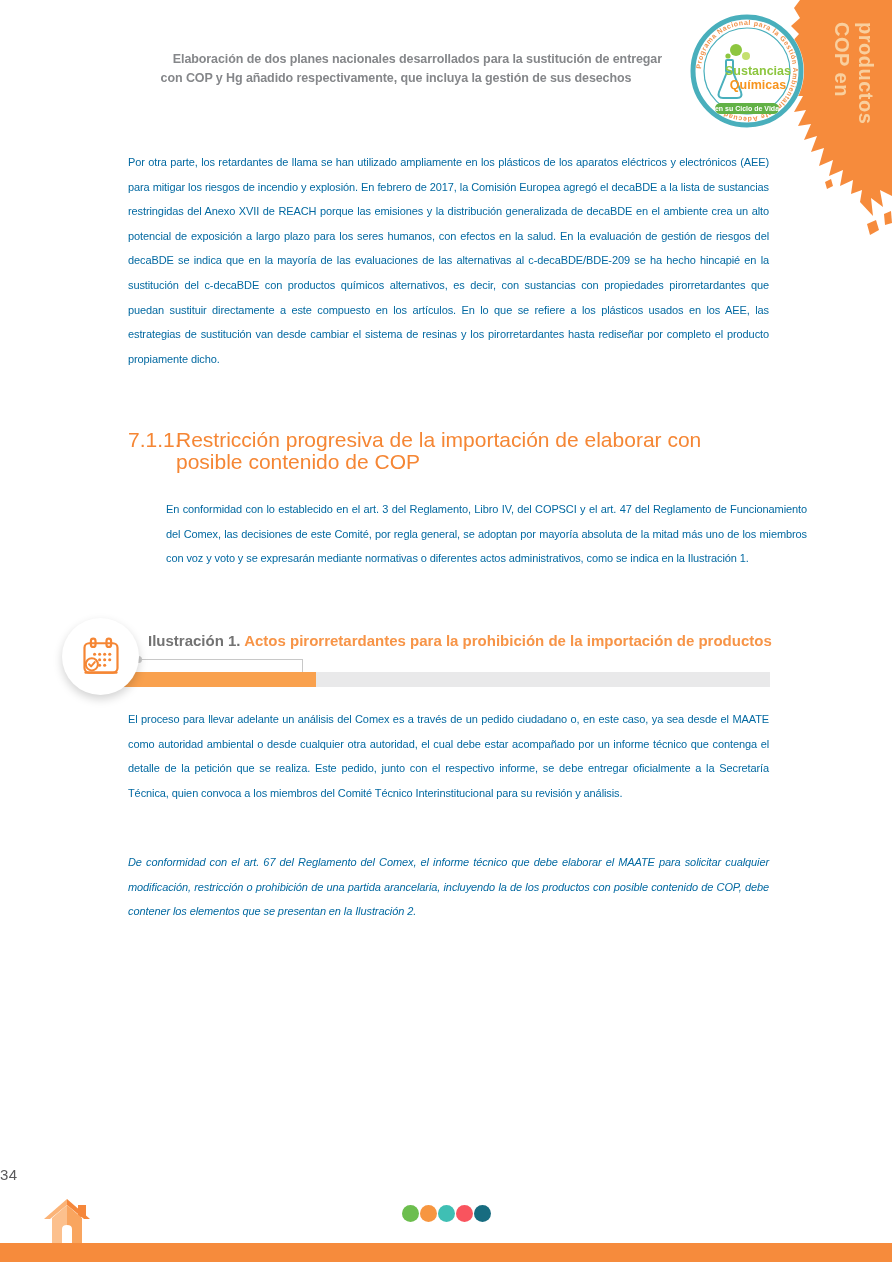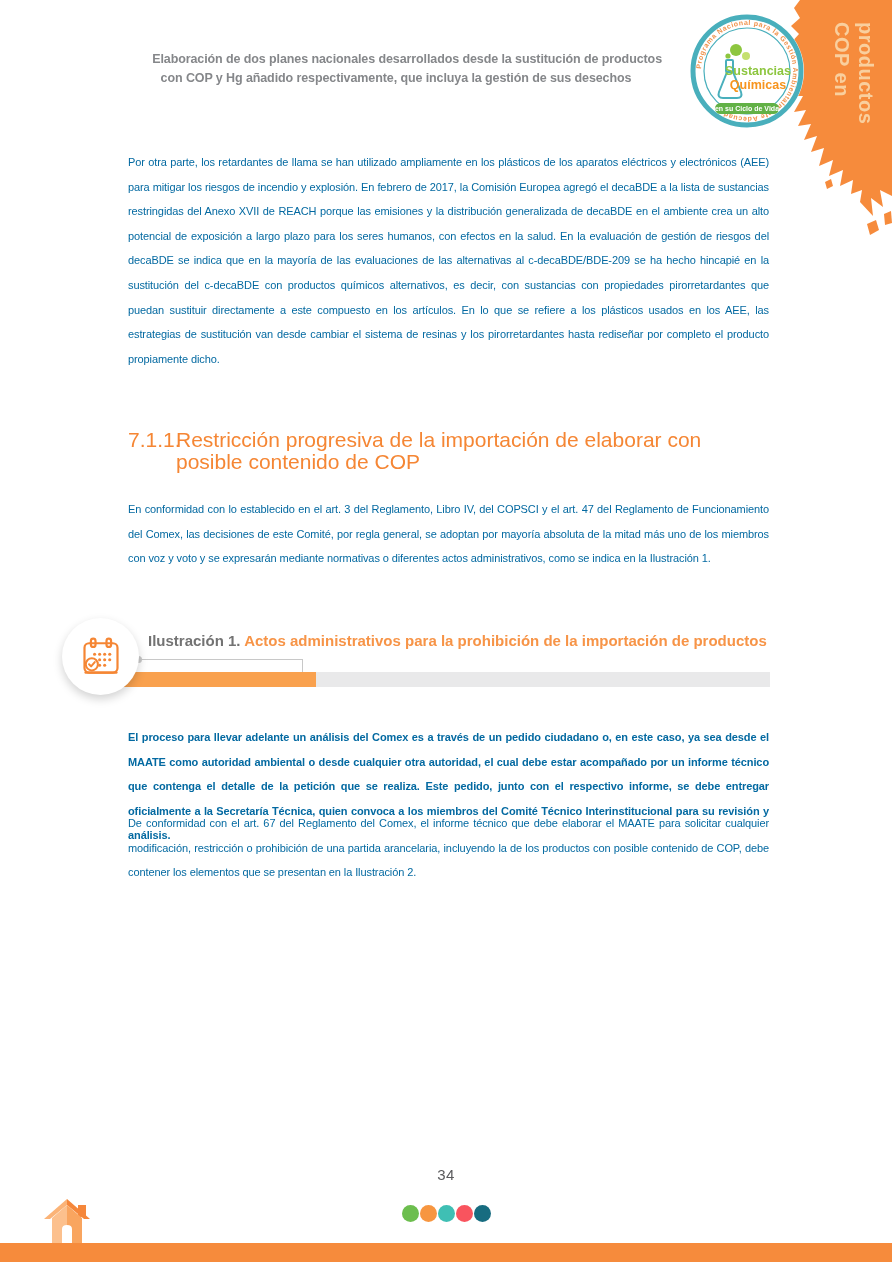--- a/index.html
+++ b/index.html
@@ -22,23 +22,23 @@
     color:#f9cf9e;text-align:left;
   }
   .logo{position:absolute;left:688px;top:12px;width:118px;height:118px;}
   
   .para{
     position:absolute;left:128px;width:641px;
     font-size:11px;line-height:24.6px;color:#0369a1;
     text-align:justify;letter-spacing:-0.1px;
   }
   .p1{top:150px;}
-  .p2{top:497px;}
-  .p3{top:725px;font-weight:bold;}
-  .p4{top:811px;}
+  .p2{top:497px;margin-left:38px;}
+  .p3{top:707px;}
+  .p4{top:850px;font-style:italic;}
   .section-heading{
     position:absolute;left:128px;top:429px;width:620px;
     display:flex;color:#f58634;font-weight:normal;font-size:21px;line-height:22px;
   }
   .section-number{width:48px;flex:0 0 48px;}
   .section-title{flex:1;}
   
   .illus-caption{
     position:absolute;left:148px;top:631px;width:630px;
     font-weight:bold;font-size:15px;line-height:19px;
@@ -56,21 +56,21 @@
   .illus-bar{position:absolute;left:118px;top:672px;width:652px;height:15px;display:flex;}
   .illus-bar-orange{width:198px;background:#f9a14e;}
   .illus-bar-gray{flex:1;background:#e9e9ea;}
   .illus-icon-circle{
     position:absolute;left:62px;top:618px;width:77px;height:77px;border-radius:50%;
     background:#ffffff;box-shadow:0 4px 10px rgba(0,0,0,0.18);
     display:flex;align-items:center;justify-content:center;z-index:5;
   }
   
   .page-number{
-    position:absolute;left:0;top:1166px;width:892px;text-align:center;
+    position:absolute;left:0;top:1166px;width:892px;text-align:left;
     font-size:15px;color:#5a5a5c;letter-spacing:0.5px;
   }
   .dots-row{
     position:absolute;left:0;top:1205px;width:892px;
     display:flex;justify-content:center;gap:1px;
   }
   .dot{width:17px;height:17px;border-radius:50%;}
   .bottom-bar{
     position:absolute;left:0;bottom:0;width:892px;height:19px;background:#f68b3c;
   }
@@ -117,36 +117,36 @@
       <circle cx="58" cy="44" r="4" fill="#c5e06f"></circle>
       <circle cx="40" cy="44" r="2.6" fill="#8dc63f"></circle>
       <text x="70" y="63" text-anchor="middle" font-size="12.5" font-weight="bold" fill="#8dc63f" font-family="Liberation Sans, sans-serif">Sustancias</text>
       <text x="70" y="77" text-anchor="middle" font-size="12.5" font-weight="bold" fill="#f7941d" font-family="Liberation Sans, sans-serif">Químicas</text>
       <rect x="27" y="91" width="64" height="11" rx="5.5" fill="#62b146"></rect>
       <text x="59" y="99" text-anchor="middle" font-size="7" font-weight="bold" fill="#ffffff" font-family="Liberation Sans, sans-serif">en su Ciclo de Vida</text>
     </svg>
   </div>
 
   <div class="header-text">
-    <span style="display:block;">Elaboración de dos planes nacionales desarrollados desde la sustitución de productos</span>
+    <span style="display:block;">Elaboración de dos planes nacionales desarrollados para la sustitución de entregar</span>
     <span style="display:block;text-align:center;">con COP y Hg añadido respectivamente, que incluya la gestión de sus desechos</span>
   </div>
 
   <div class="para p1">Por otra parte, los retardantes de llama se han utilizado ampliamente en los plásticos de los aparatos eléctricos y electrónicos (AEE) para mitigar los riesgos de incendio y explosión. En febrero de 2017, la Comisión Europea agregó el decaBDE a la lista de sustancias restringidas del Anexo XVII de REACH porque las emisiones y la distribución generalizada de decaBDE en el ambiente crea un alto potencial de exposición a largo plazo para los seres humanos, con efectos en la salud. En la evaluación de gestión de riesgos del decaBDE se indica que en la mayoría de las evaluaciones de las alternativas al c-decaBDE/BDE-209 se ha hecho hincapié en la sustitución del c-decaBDE con productos químicos alternativos, es decir, con sustancias con propiedades pirorretardantes que puedan sustituir directamente a este compuesto en los artículos. En lo que se refiere a los plásticos usados en los AEE, las estrategias de sustitución van desde cambiar el sistema de resinas y los pirorretardantes hasta rediseñar por completo el producto propiamente dicho.</div>
 
   <div class="section-heading">
     <div class="section-number">7.1.1.</div>
     <div class="section-title">Restricción progresiva de la importación de elaborar con posible contenido de COP</div>
   </div>
 
   <div class="para p2">En conformidad con lo establecido en el art. 3 del Reglamento, Libro IV, del COPSCI y el art. 47 del Reglamento de Funcionamiento del Comex, las decisiones de este Comité, por regla general, se adoptan por mayoría absoluta de la mitad más uno de los miembros con voz y voto y se expresarán mediante normativas o diferentes actos administrativos, como se indica en la Ilustración 1.</div>
 
   <div class="illus-caption">
     <span class="illus-label">Ilustración 1.</span>
-    <span class="illus-title">Actos administrativos para la prohibición de la importación de productos</span>
+    <span class="illus-title">Actos pirorretardantes para la prohibición de la importación de productos</span>
   </div>
   <div class="illus-connector-dot"></div>
   <div class="illus-connector"></div>
   <div class="illus-bar">
     <div class="illus-bar-orange"></div>
     <div class="illus-bar-gray"></div>
   </div>
   <div class="illus-icon-circle">
     <svg width="44" height="44" viewBox="0 0 48 48">
       <g fill="none" stroke="#f58634" stroke-width="2.4" stroke-linecap="round" stroke-linejoin="round">

